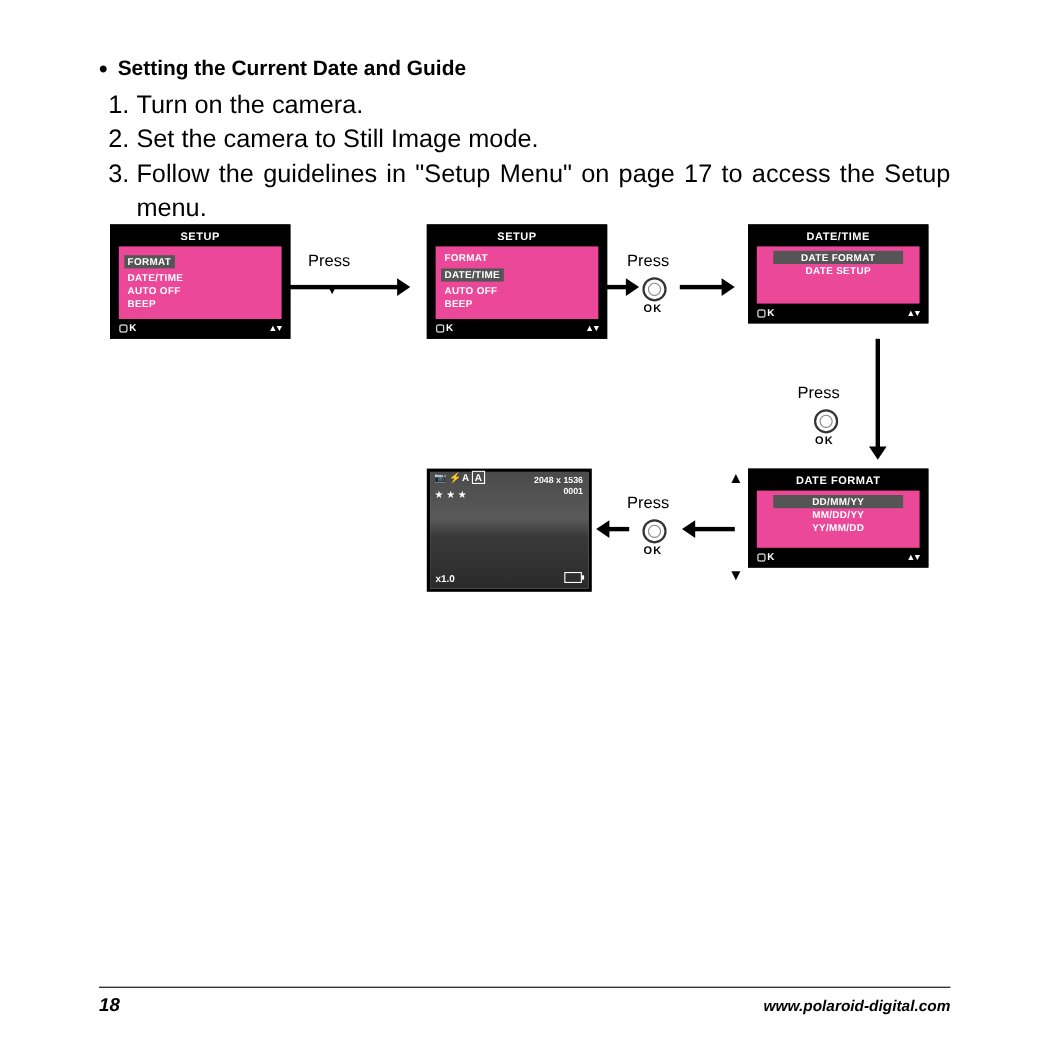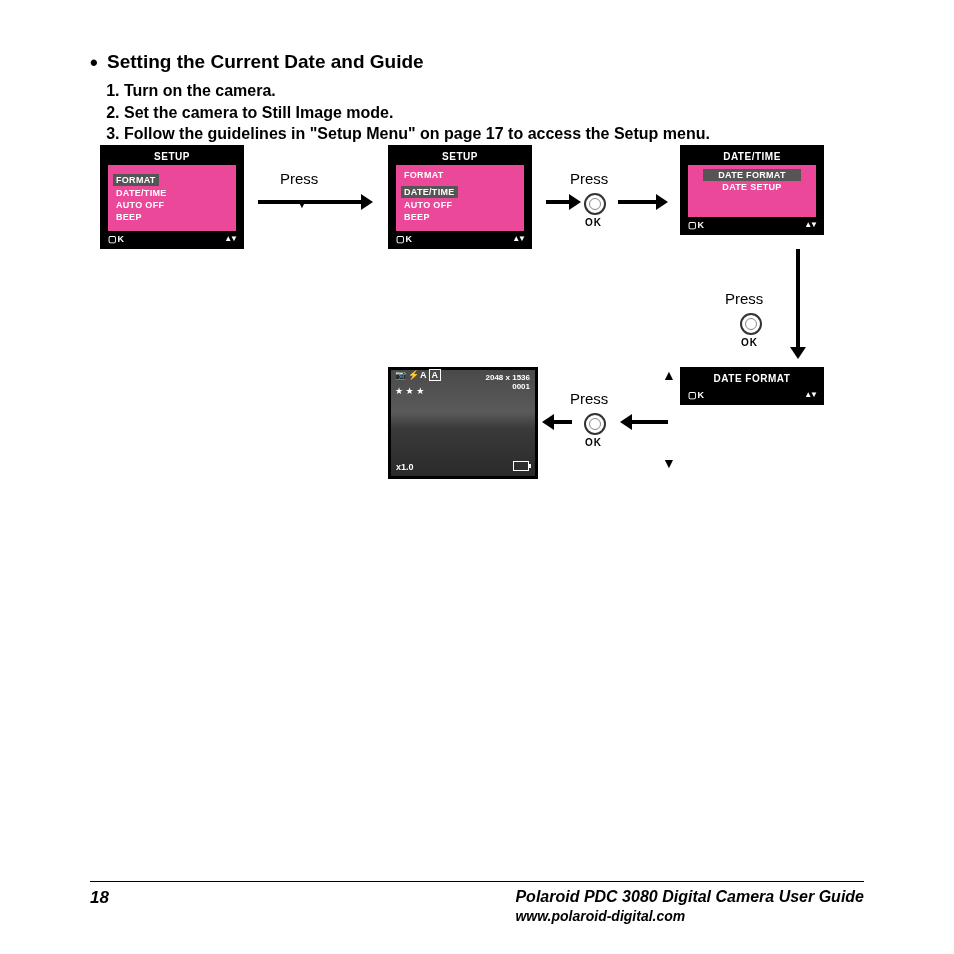--- a/index.html
+++ b/index.html
@@ -21,46 +21,45 @@
     font-size: 19px;
     margin-bottom: 4px;
   }
   .bullet {
     display: inline-block;
     font-size: 22px;
     vertical-align: middle;
     margin-right: 4px;
   }
   .steps {
-    font-size: 16px;
+    font-size: 23px;
     line-height: 1.35;
     margin: 0;
     padding: 0 0 0 34px;
-    font-weight: bold;
   }
   .steps li {
     margin: 0;
     padding: 0;
   }
   .li3 { text-align: justify; }
   .subheading {
     font-weight: bold;
     font-size: 17px;
     margin-top: 28px;
     margin-bottom: 14px;
   }
   .diagram {
     position: relative;
     width: 770px;
     height: 360px;
     margin-left: 10px;
   }
   .screen {
     position: absolute;
-    width: 144px;
+    width: 164px;
     border: 3px solid #000;
     background: #000;
     box-sizing: border-box;
   }
   .screen-title {
     color: #fff;
     font-size: 10px;
     font-weight: bold;
     text-align: center;
     padding: 3px 0;
@@ -320,20 +319,25 @@
       </div>
     </div>
 
     <div class="arrow-v down" style="left:696px; top:104px; height:100px;"></div>
     <div class="press-label" style="left:625px; top:145px;">Press</div>
     <div class="circle" style="left:640px; top:168px;"></div>
     <div class="ok-small" style="left:641px; top:192px;">OK</div>
 
     <div class="screen" style="left:580px; top:222px;">
       <div class="screen-title">DATE FORMAT</div>
+      <div class="screen-body" style="padding-bottom:12px;">
+        <div class="menu-item center sel">DD/MM/YY</div>
+        <div class="menu-item center">MM/DD/YY</div>
+        <div class="menu-item center">YY/MM/DD</div>
+      </div>
       <div class="screen-footer">
         <span class="ok-mark">▢K</span>
         <span class="nav-tri">▲▼</span>
       </div>
     </div>
 
     <div class="tri" style="left:562px; top:222px;">▲</div>
     <div class="tri" style="left:562px; top:310px;">▼</div>
 
     <div class="arrow-h left" style="left:530px; top:275px; width:38px;"></div>
@@ -355,17 +359,16 @@
       <div class="batt"></div>
     </div>
 
   </div>
 </div>
 
 <div class="footer">
   <div class="footer-line">
     <div class="page-num">18</div>
     <div>
-      <div class="guide-title">Polaroid PDC 3080 Digital Camera User Guide</div>
       <div class="guide-url">www.polaroid-digital.com</div>
     </div>
   </div>
 </div>
 
 </body></html>

